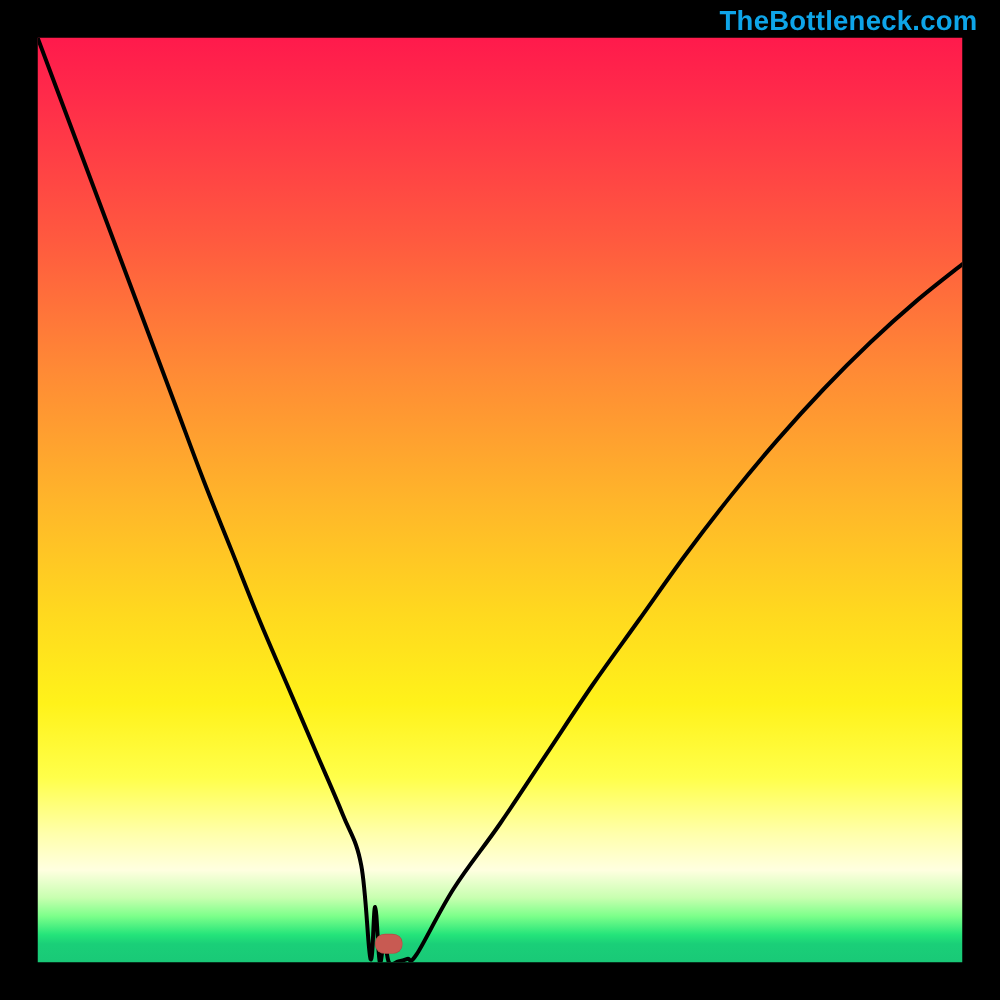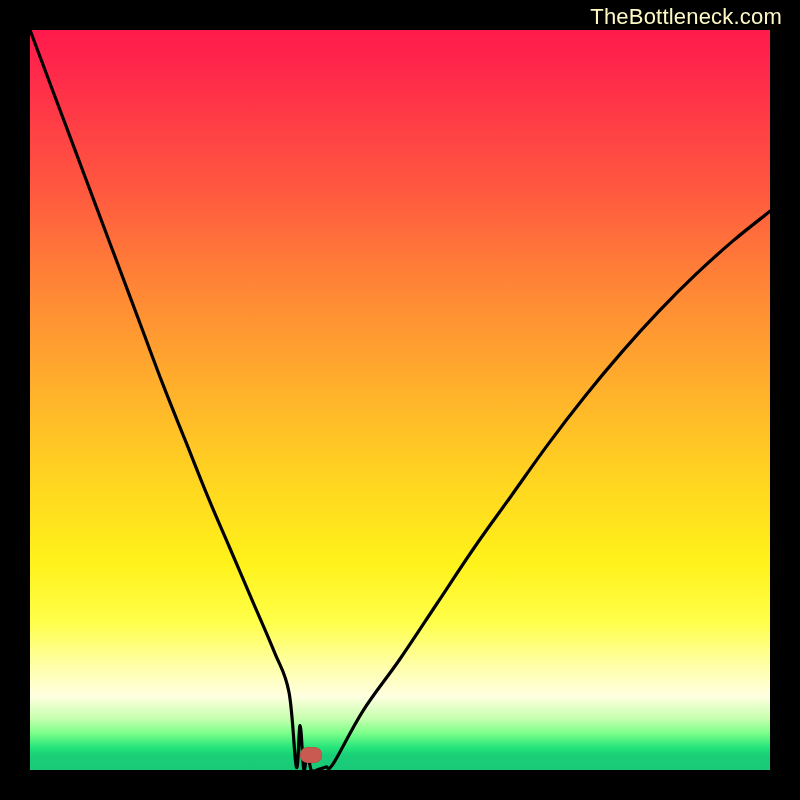--- a/index.html
+++ b/index.html
@@ -14,23 +14,23 @@
   .frame {
     position: relative;
     width: 800px;
     height: 800px;
     background: #000;
   }
   .watermark {
     position: absolute;
     top: 4px;
     right: 18px;
-    color: #fef9c3;
+    color: #0ea5e9;
     font-size: 22px;
-    font-weight: 400;
+    font-weight: 700;
     letter-spacing: 0.2px;
     user-select: none;
   }
   .plot-area {
     position: absolute;
     left: 30px;
     top: 30px;
     width: 740px;
     height: 740px;
     overflow: hidden;

